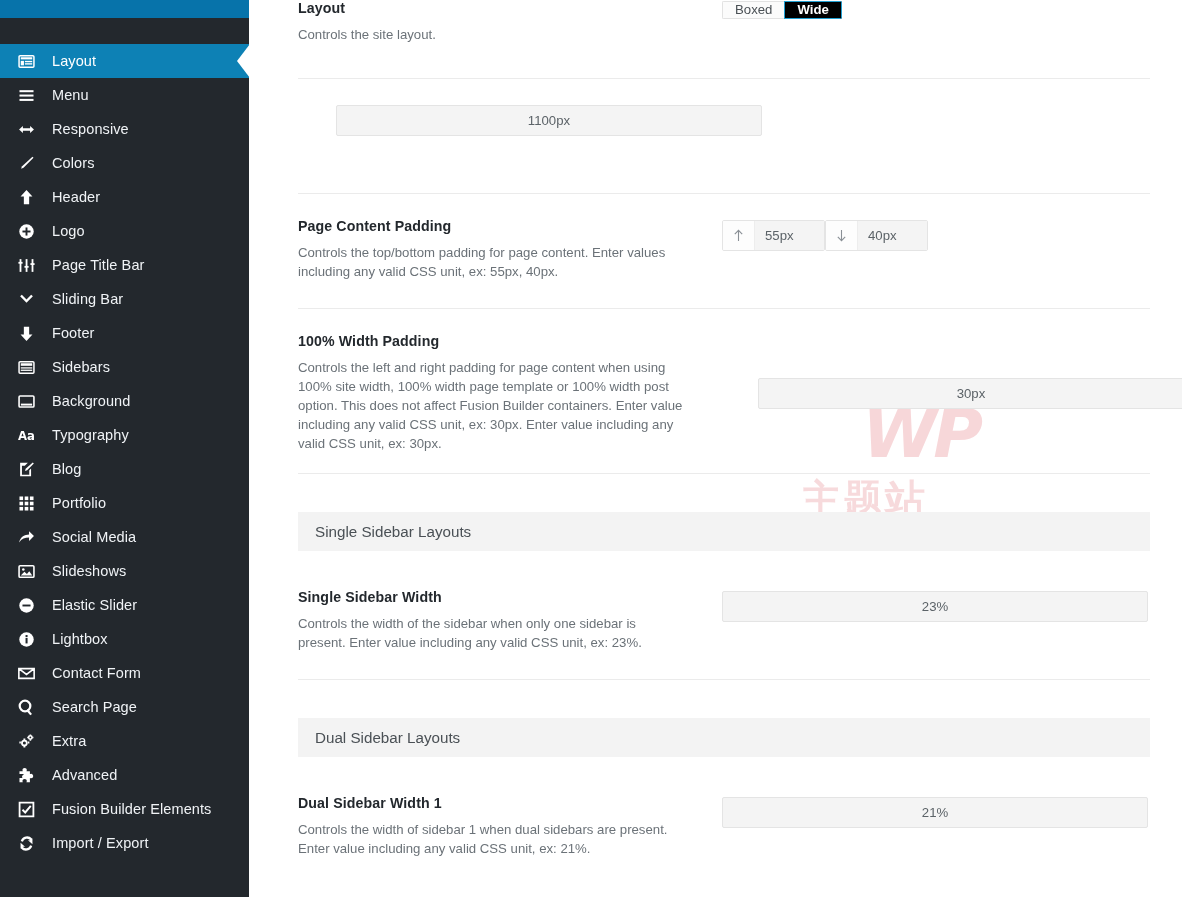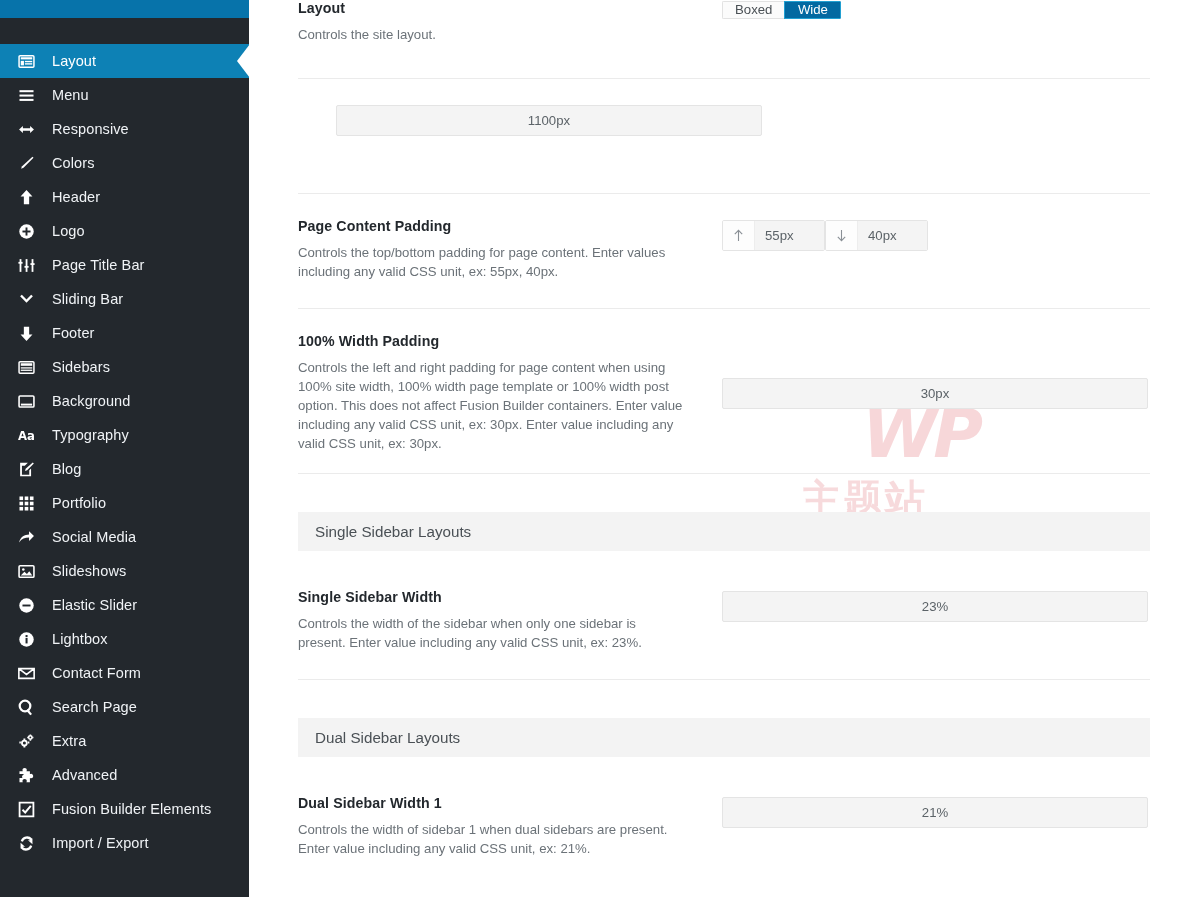--- a/index.html
+++ b/index.html
@@ -155,23 +155,24 @@
     font-size: 13.2px;
     color: #4a5055;
     background: #fbfbfb;
     border: 1px solid #e2e2e2;
     border-right: none;
     cursor: pointer;
     display: flex; align-items: center; justify-content: center;
   }
   .btn-group .btn:last-child { border-right: 1px solid #e2e2e2; }
   .btn-group .btn.sel {
-    background: #0369a1;
+    background: #000000;
     border-color: #21a0d2;
     color: #ffffff;
+    font-weight: bold;
   }
 
   
   .pair-wrap { display: flex; }
   .pair {
     display: flex;
     align-items: stretch;
     border: 1px solid #e4e4e4;
     border-radius: 2px;
     overflow: hidden;
@@ -514,21 +515,21 @@
               <input class="pinp" type="text" value="40px" style="">
             </div>
           </div>
         </div>
       </div>
 
       <div class="spacer-sm"></div>
       <div class="divider"></div>
       <div class="spacer-md"></div>
 
-      <div class="row" style="min-height:140px;">
+      <div class="row" style="min-height:140px;gap:36px;">
         <div class="left">
           <div class="fld-title">100% Width Padding</div>
           <div class="fld-desc">Controls the left and right padding for page content when using 100% site width, 100% width page template or 100% width post option. This does not affect Fusion Builder containers. Enter value including any valid CSS unit, ex: 30px. Enter value including any valid CSS unit, ex: 30px.</div>
         </div>
         <div class="right" style="padding-top:45px;">
           <input class="txt-input" type="text" value="30px" style="">
         </div>
       </div>
 
       <div class="divider"></div>

